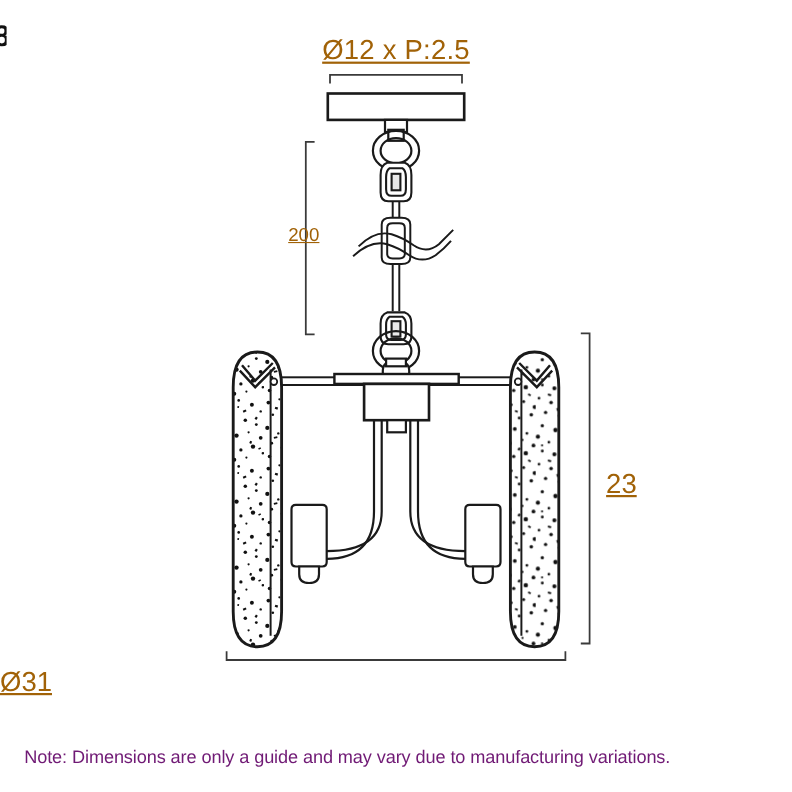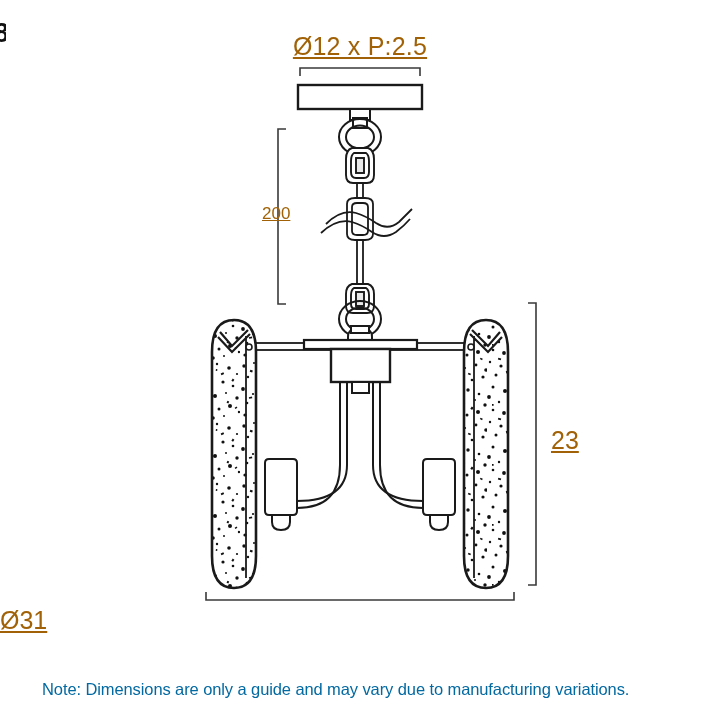--- a/index.html
+++ b/index.html
@@ -53,24 +53,23 @@
     left: 0; right: 0;
     top: 608px;
     text-align: left;
     font-size: 25px;
   }
   #note-text {
     position: absolute;
     left: 22px;
     top: 680px;
     font-size: 16.5px;
-    color: #0369a1;
+    color: #701a75;
     font-family: "Liberation Sans", sans-serif;
     letter-spacing: -0.1px;
-    margin-left: 20px;
   }
   #corner-mark {
     position: absolute;
     left: -6px;
     top: 18px;
     font-size: 27px;
     font-weight: bold;
     color: #111;
     font-family: "Liberation Sans", sans-serif;
     overflow: hidden;

